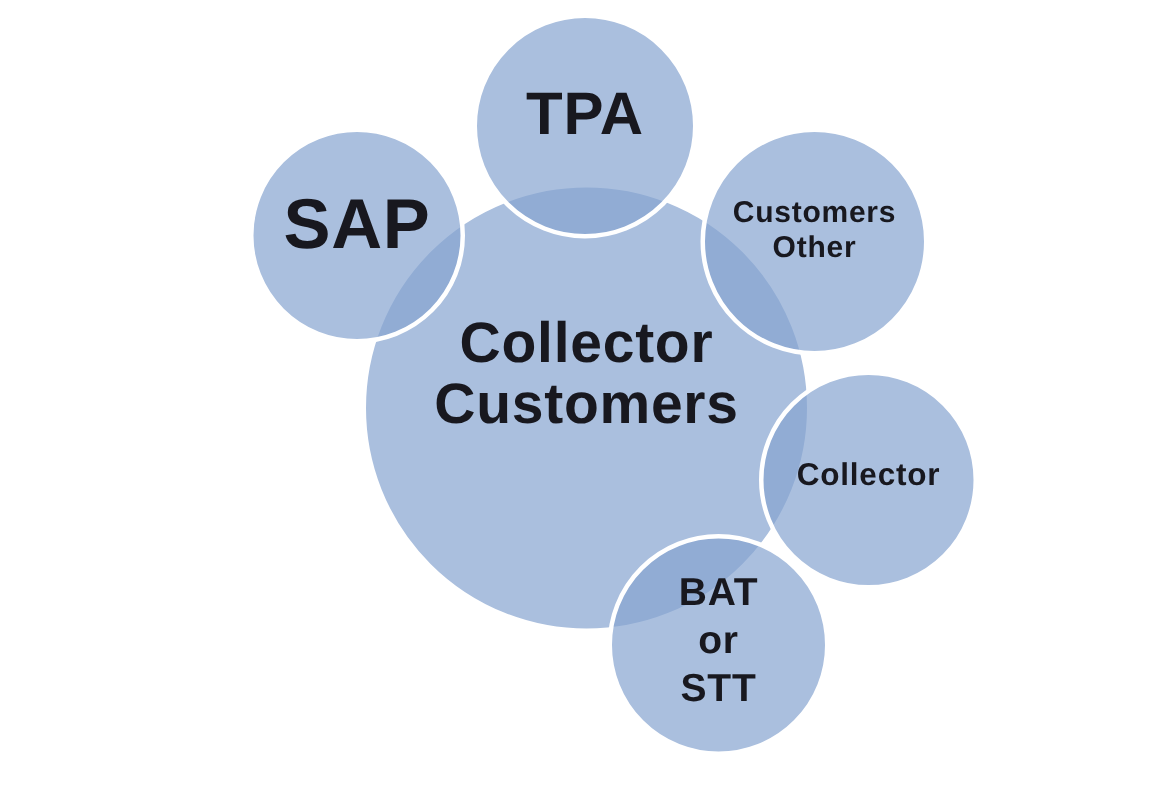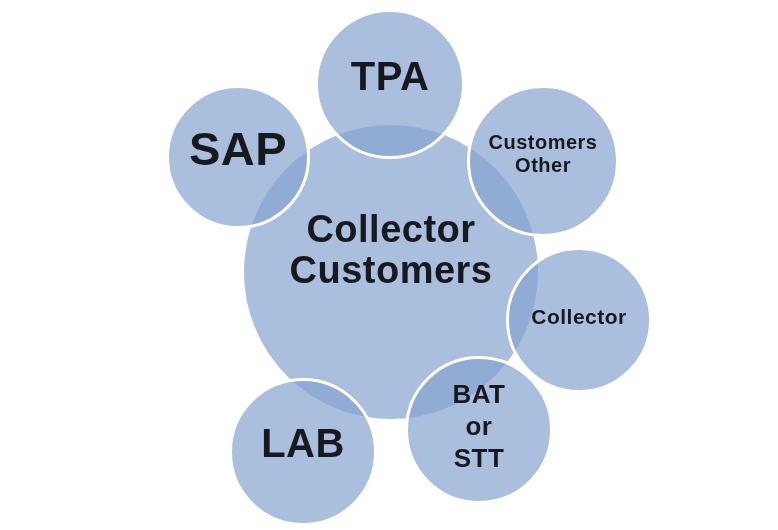--- a/index.html
+++ b/index.html
@@ -58,25 +58,20 @@
       <div class="label" style="top: calc(50% - 7px); font-size: 20px; line-height: 23px;">
         <div>Customers</div>
         <div>Other</div>
       </div>
     </div>
     <div class="circle" style="left: 506px; top: 247px; width: 146px; height: 146px; z-index: 6;">
       <div class="label" style="top: calc(50% - 3px); font-size: 21px; line-height: 26px;">
         <div>Collector</div>
       </div>
     </div>
-    <div class="circle" style="left: 229px; top: 378px; width: 148px; height: 148px; z-index: 7;">
-      <div class="label" style="top: calc(50% - 9px); font-size: 40px; line-height: 44px;">
-        <div>LAB</div>
-      </div>
-    </div>
     <div class="circle" style="left: 405px; top: 356px; width: 148px; height: 148px; z-index: 8;">
       <div class="label" style="top: calc(50% - 4px); font-size: 26px; line-height: 32px;">
         <div>BAT</div>
         <div>or</div>
         <div>STT</div>
       </div>
     </div>
   </div>
 
 </body></html>

